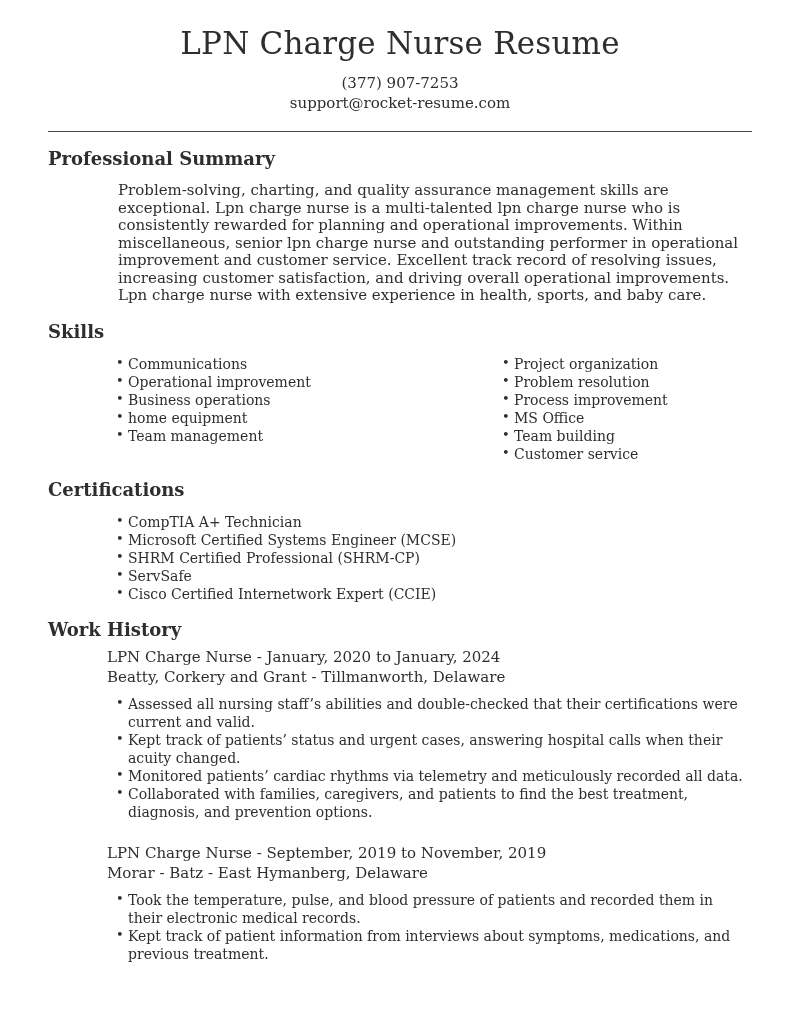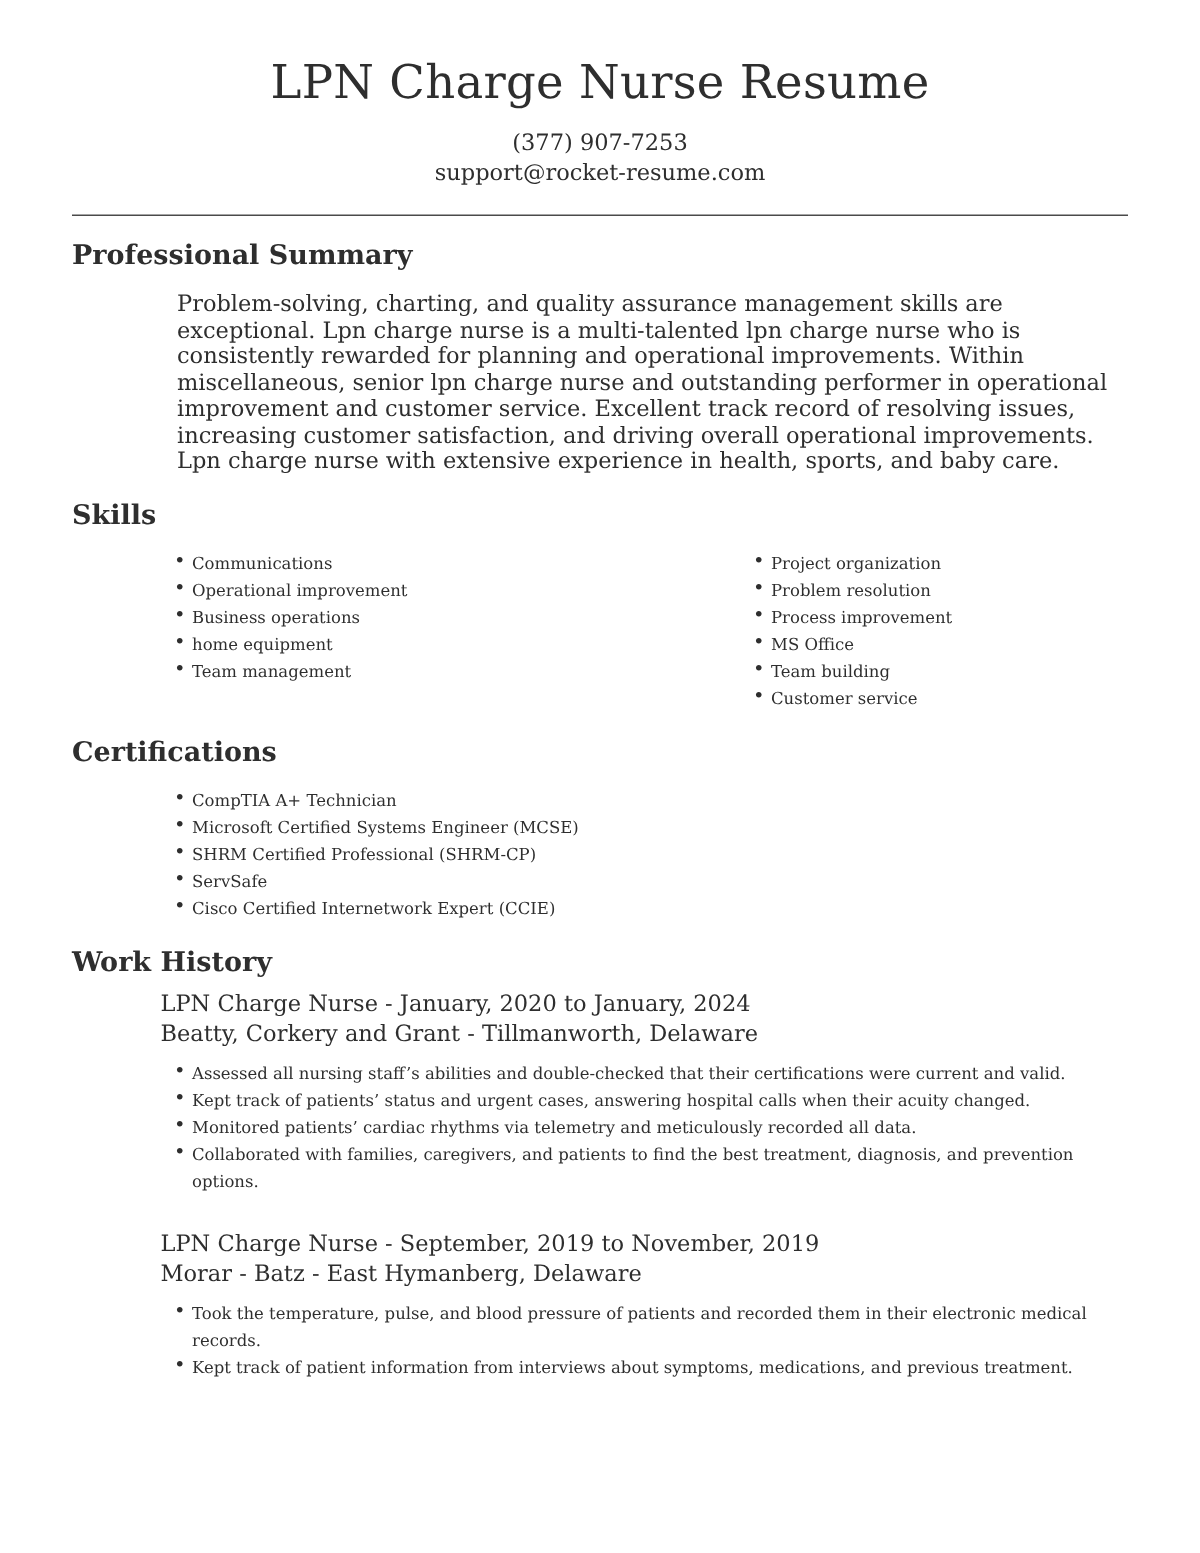--- a/index.html
+++ b/index.html
@@ -13,21 +13,21 @@
     overflow: hidden;
     background: #ffffff;
     color: #2e2e2e;
     font-family: "DejaVu Serif", "Liberation Serif", serif;
     box-sizing: border-box;
     padding: 0 48px;
   }
   
   .doc-header {
     text-align: center;
-    padding-top: 36px;
+    padding-top: 24px;
   }
   .doc-title {
     font-size: 31px;
     line-height: 38px;
     font-weight: 400;
     margin: 0;
     letter-spacing: 0.2px;
   }
   .contact-block {
     margin-top: 12px;
@@ -54,21 +54,21 @@
     font-size: 15px;
     line-height: 17.5px;
     margin: 6px 8px 0 70px;
     text-align: left;
   }
   
   ul.bullet-list {
     list-style: none;
     margin: 6px 0 0 68px;
     padding: 0;
-    font-size: 11px;
+    font-size: 14px;
     line-height: 18px;
   }
   ul.bullet-list li {
     position: relative;
     padding-left: 12px;
     margin: 0 8px 0 0;
   }
   ul.bullet-list li::before {
     content: "\2022";
     position: absolute;

